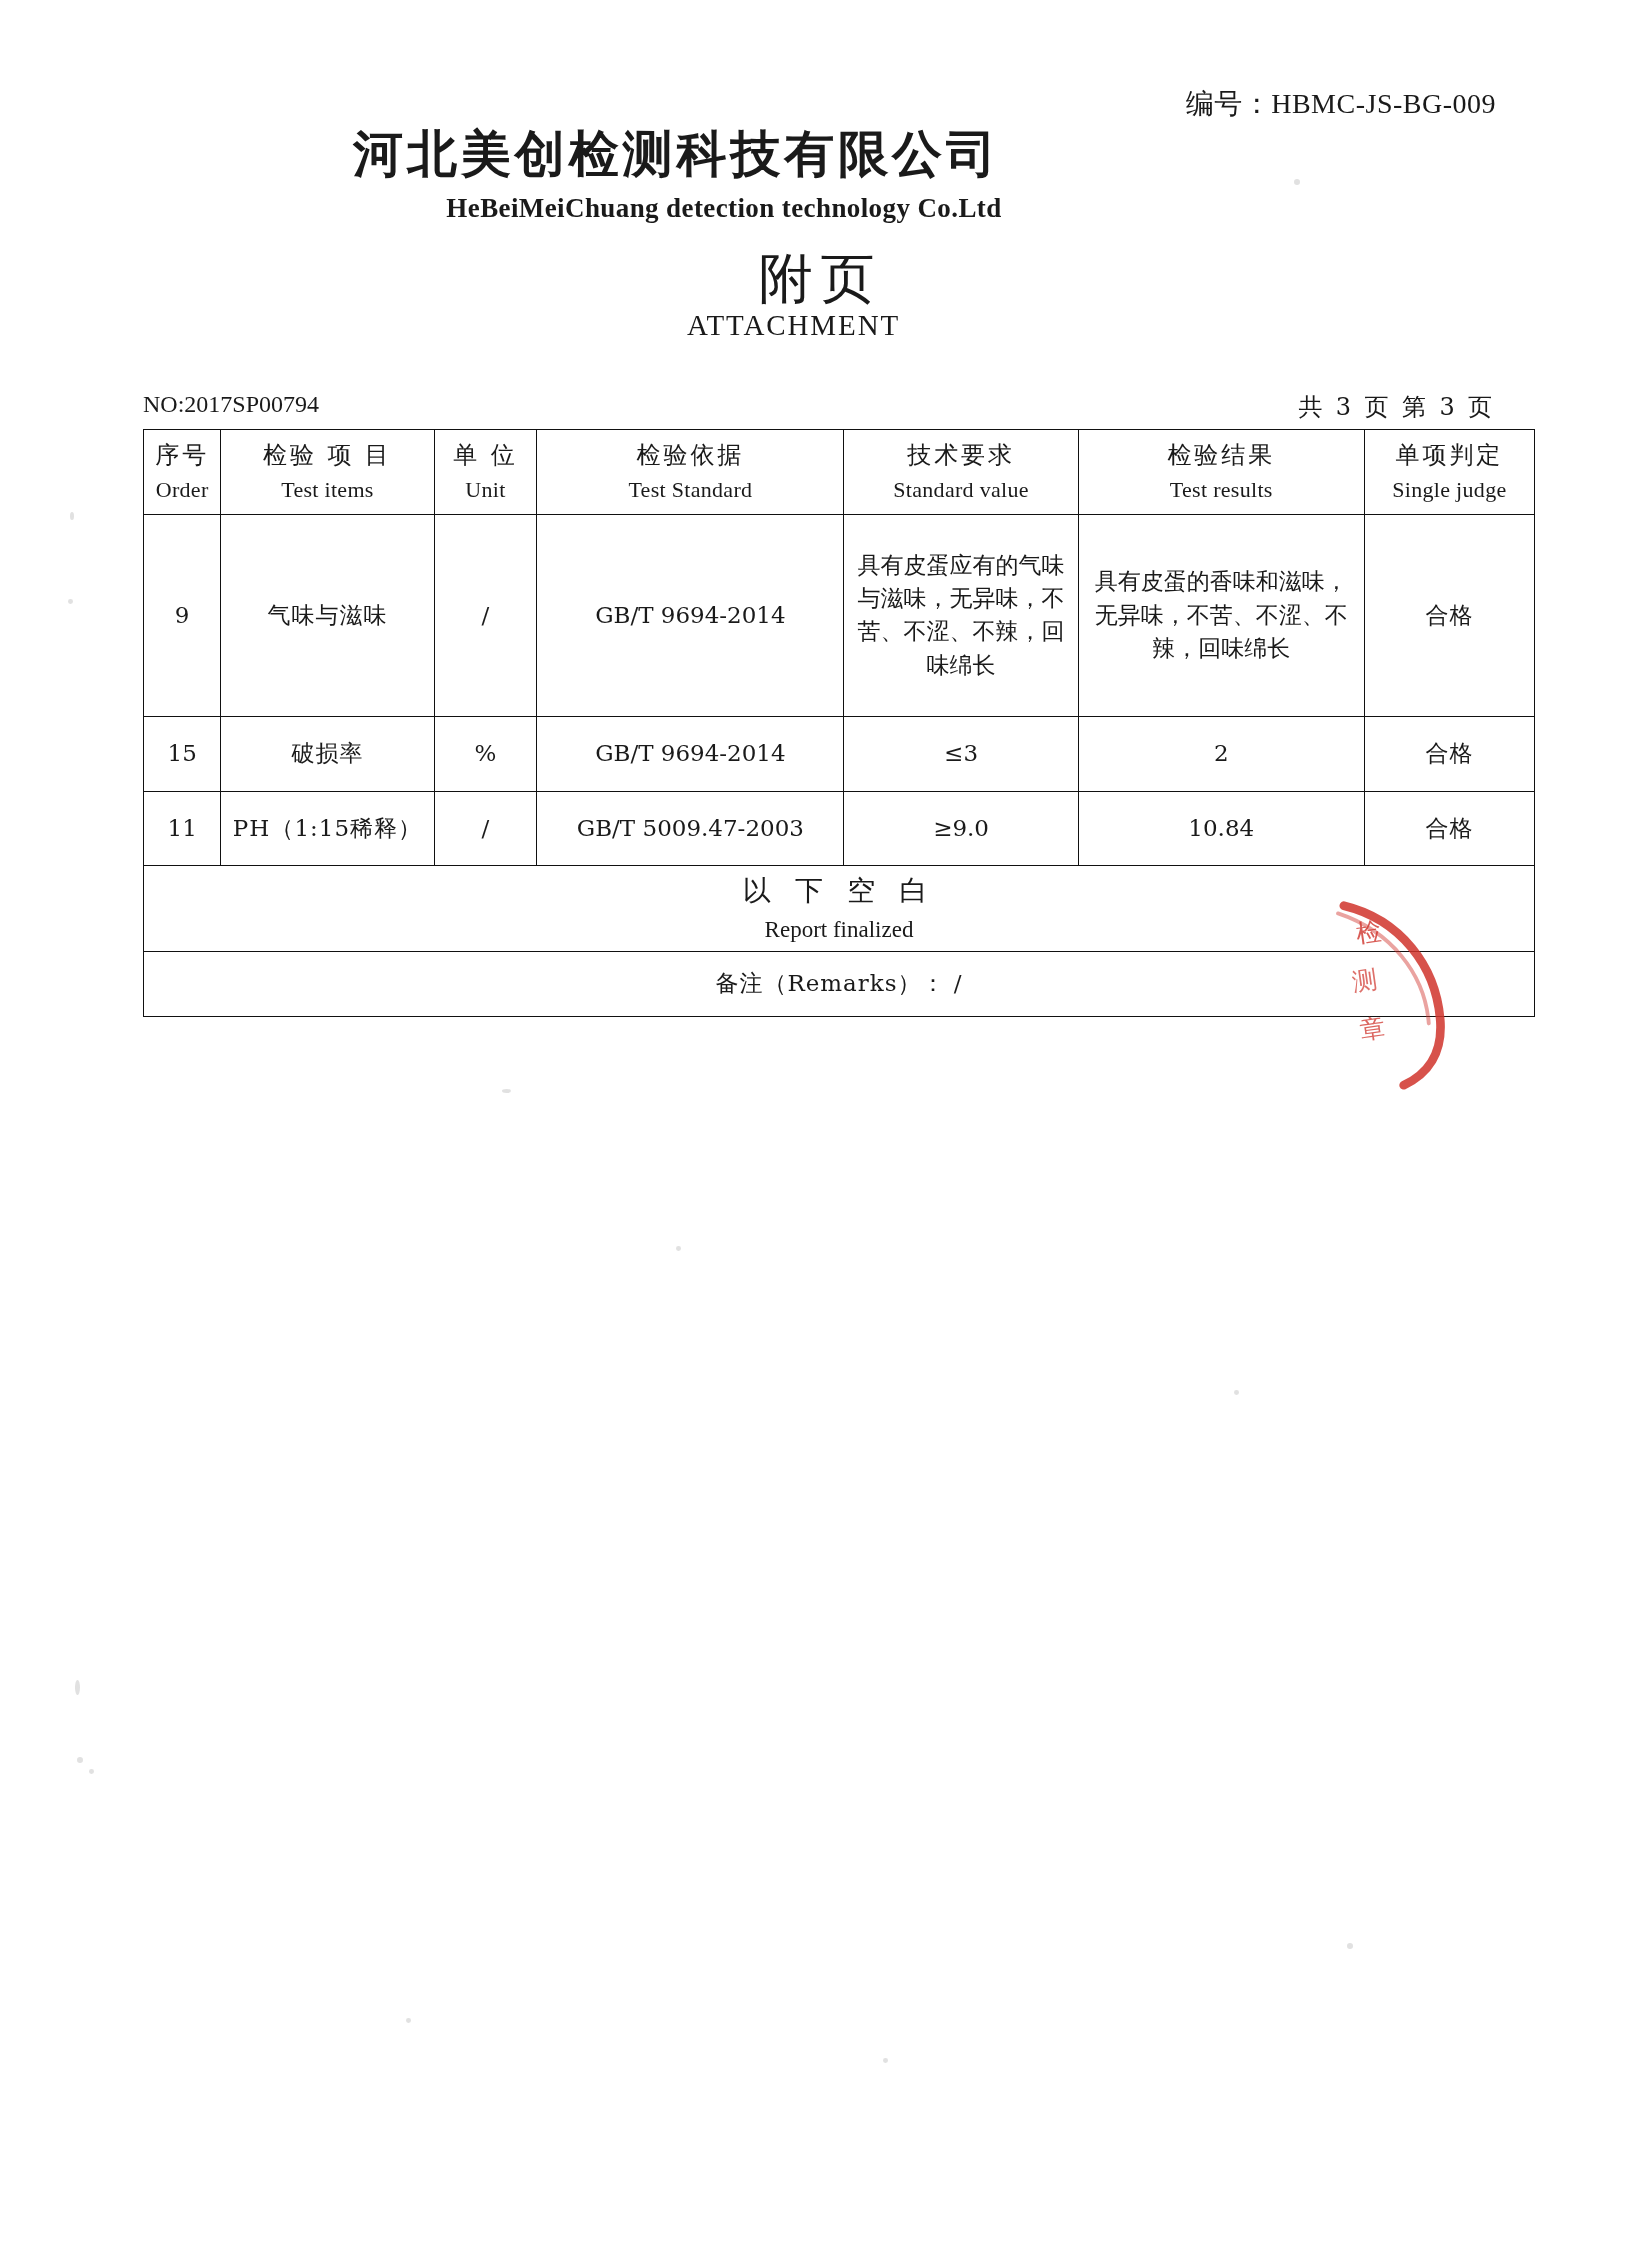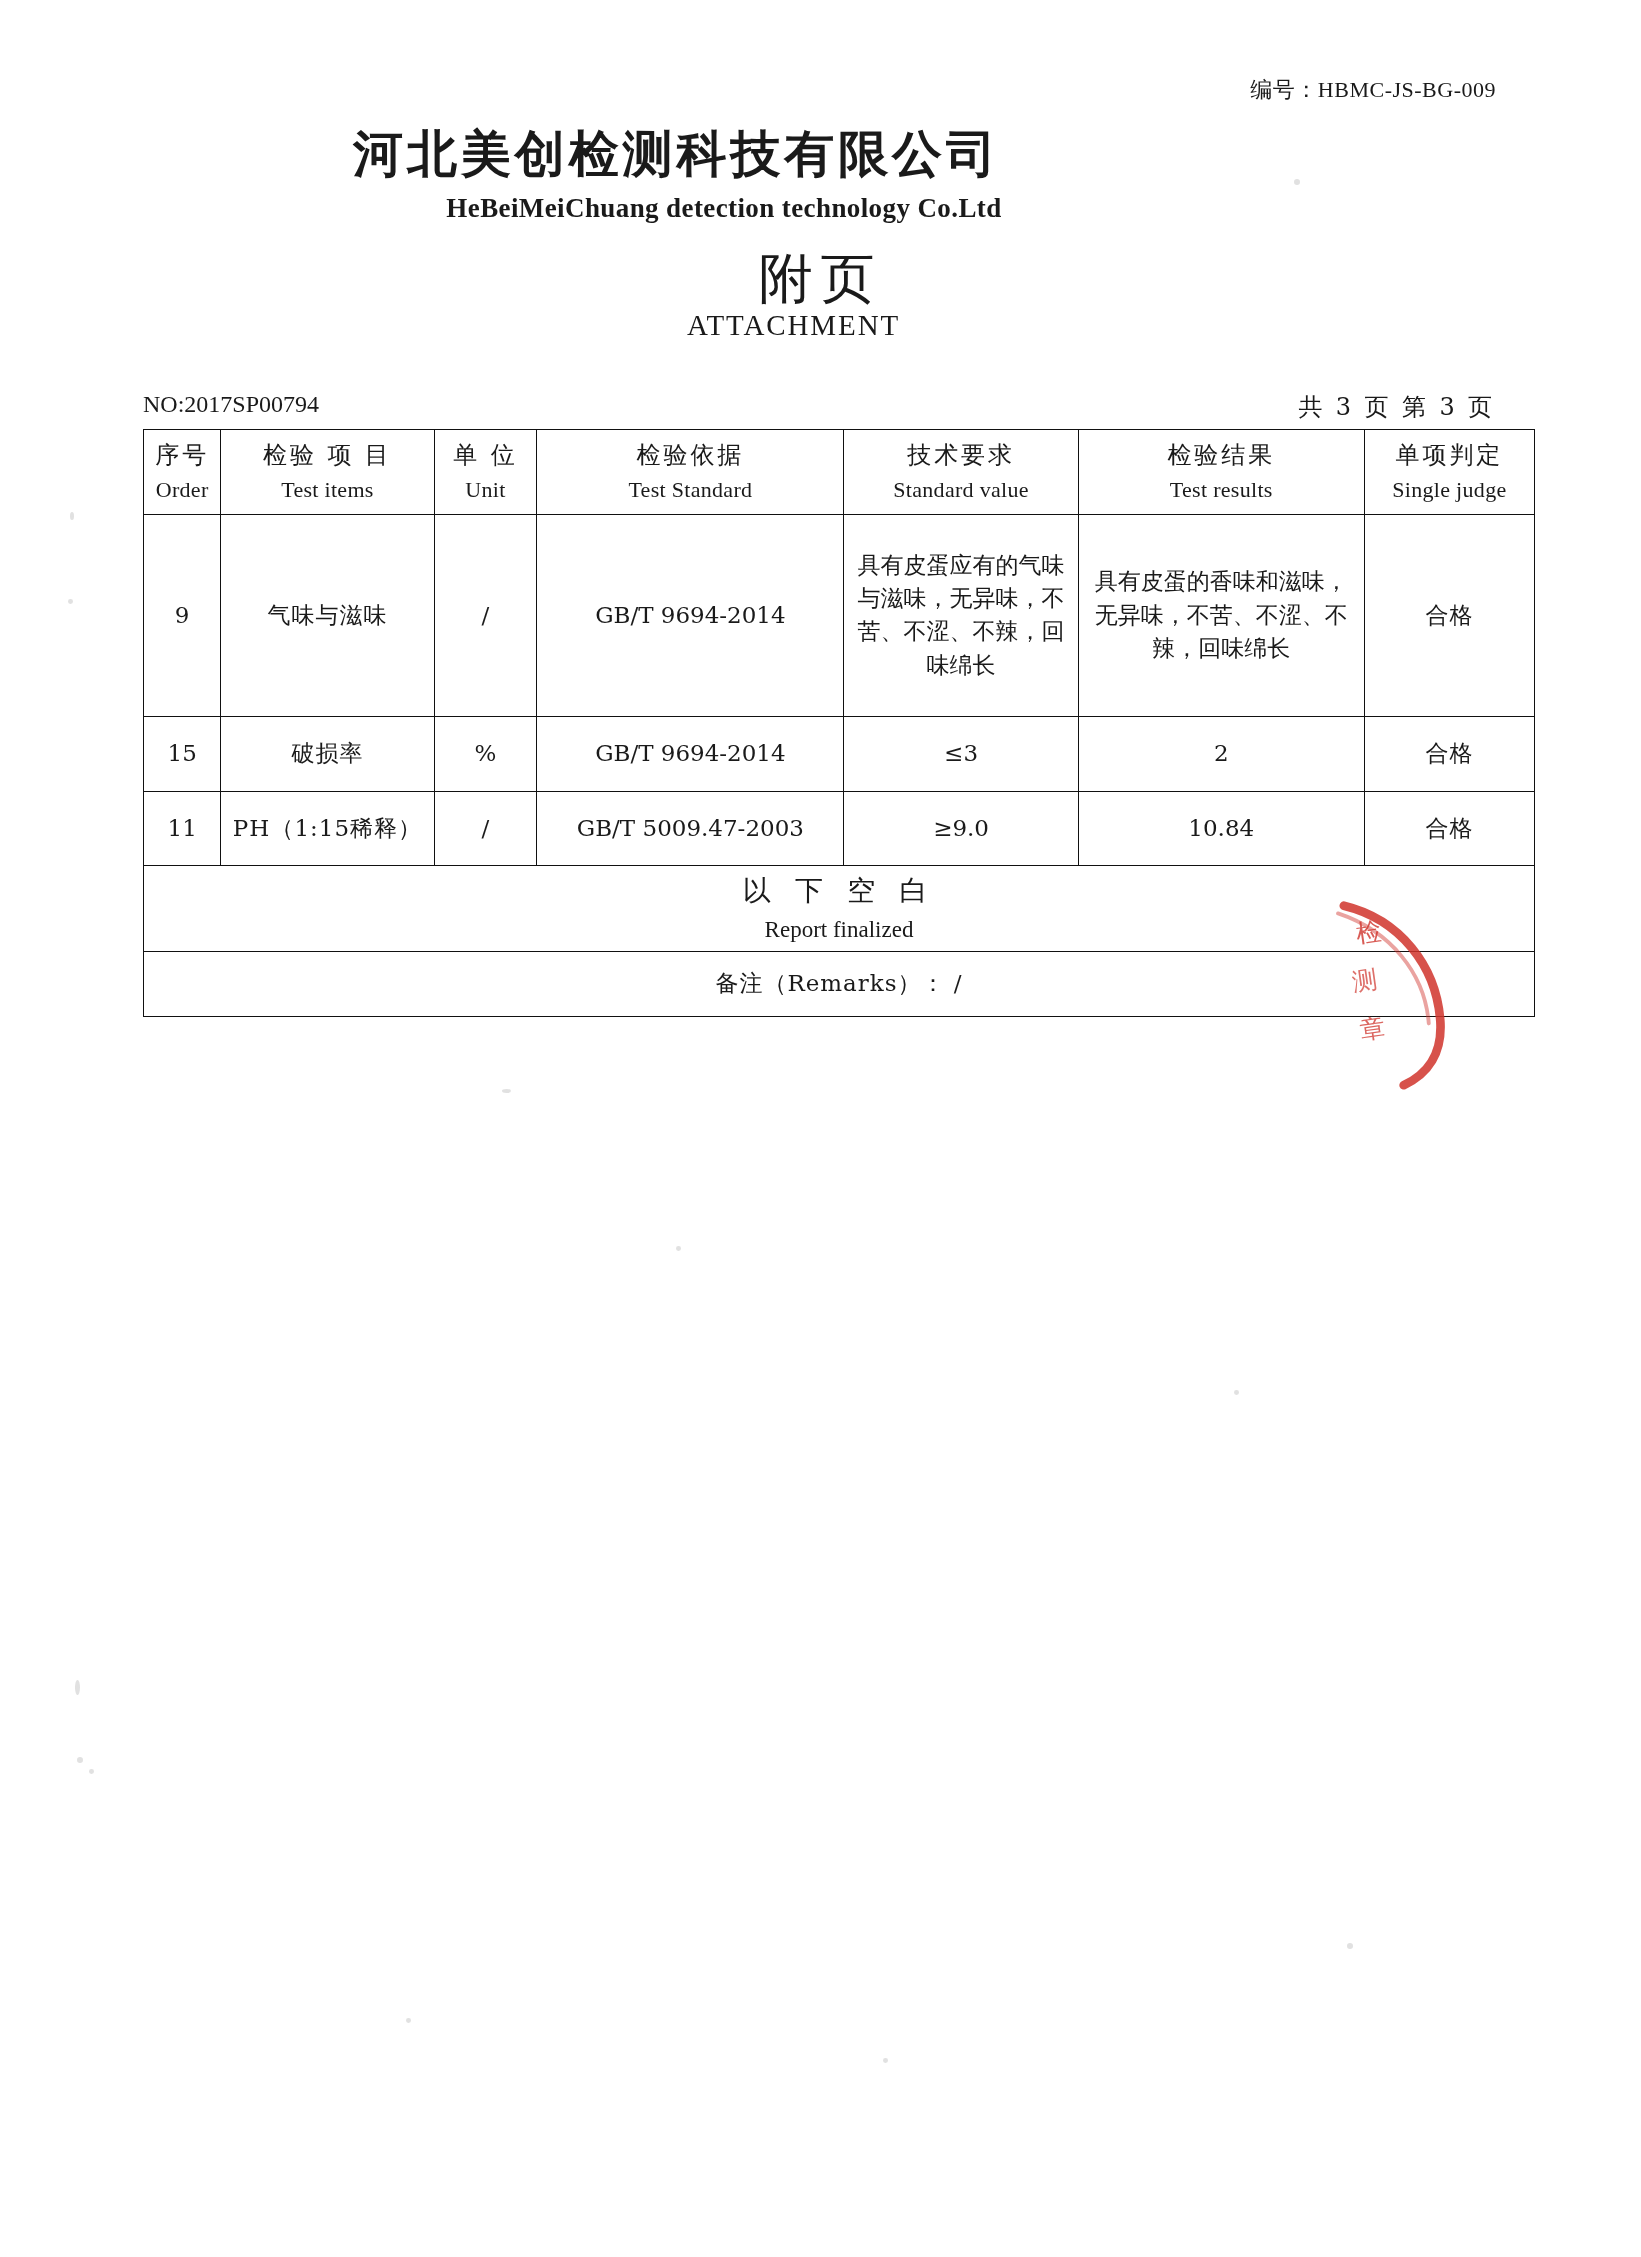--- a/index.html
+++ b/index.html
@@ -19,23 +19,23 @@
     position: relative;
     width: 1641px;
     height: 2257px;
     box-sizing: border-box;
     padding: 0;
   }
 
   
   .doc-code {
     position: absolute;
-    top: 75px;
+    top: 85px;
     right: 145px;
-    font-size: 22px;
+    font-size: 28px;
     letter-spacing: 0.5px;
     white-space: nowrap;
     font-family: "Liberation Serif", serif;
   }
   .company-cn {
     position: absolute;
     top: 121px;
     left: 0;
     width: 1353px;
     text-align: center;

